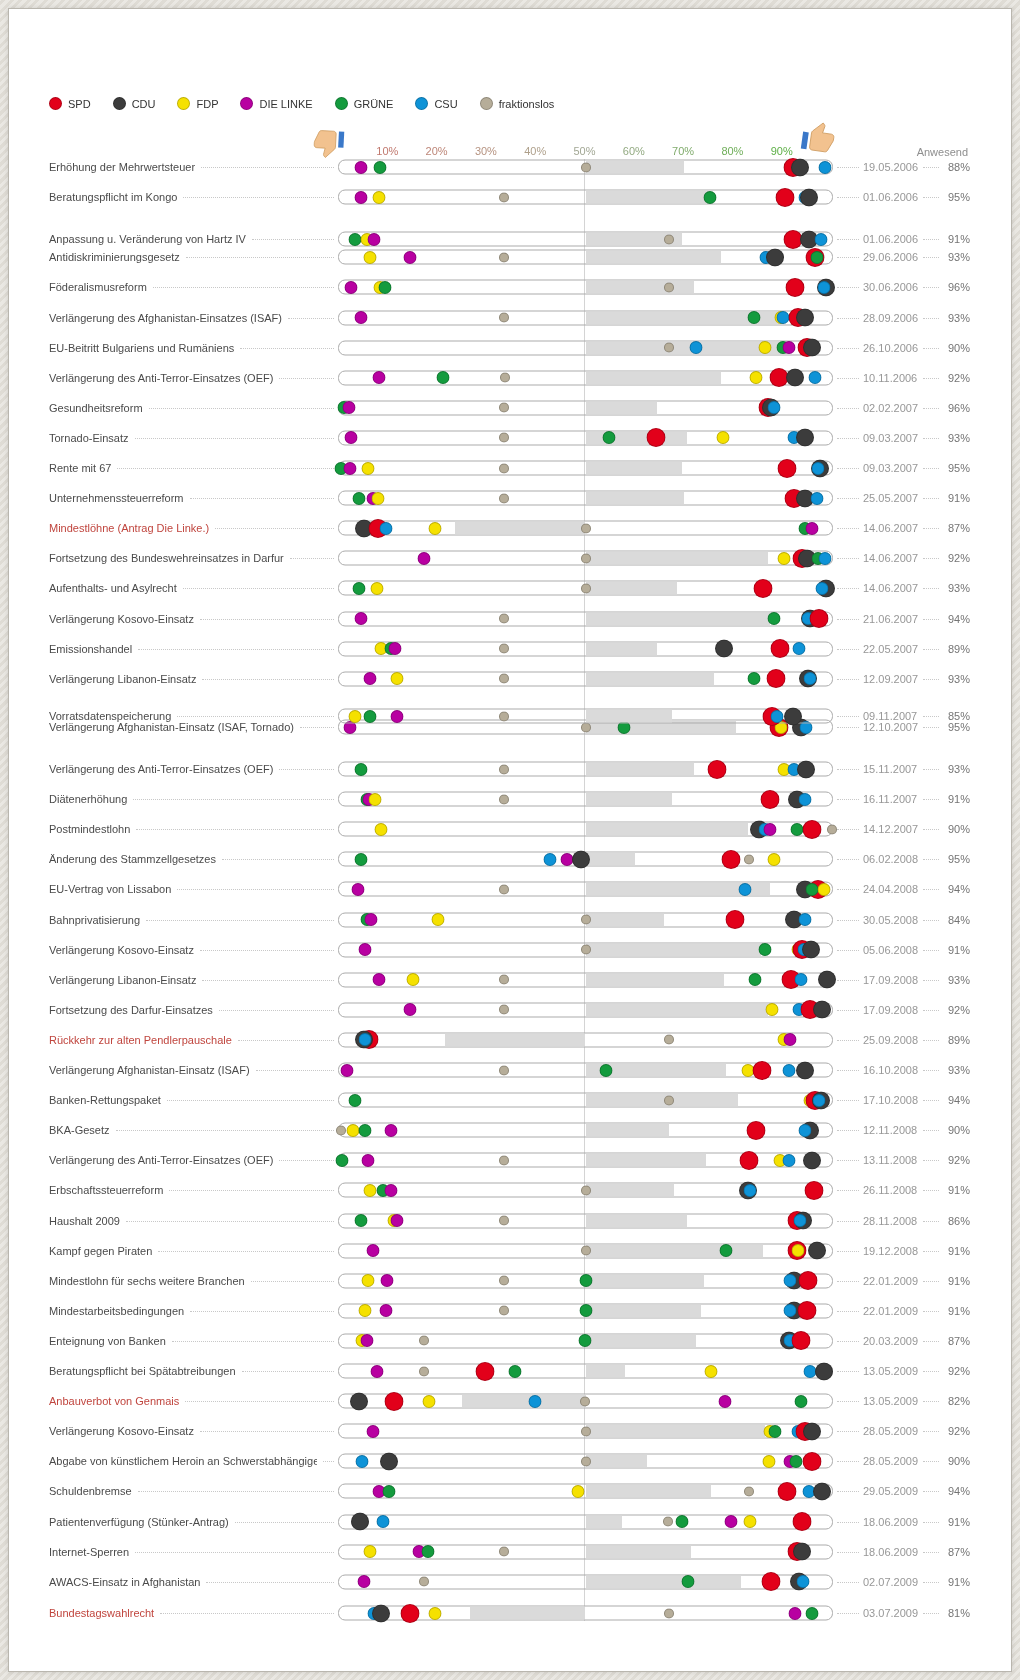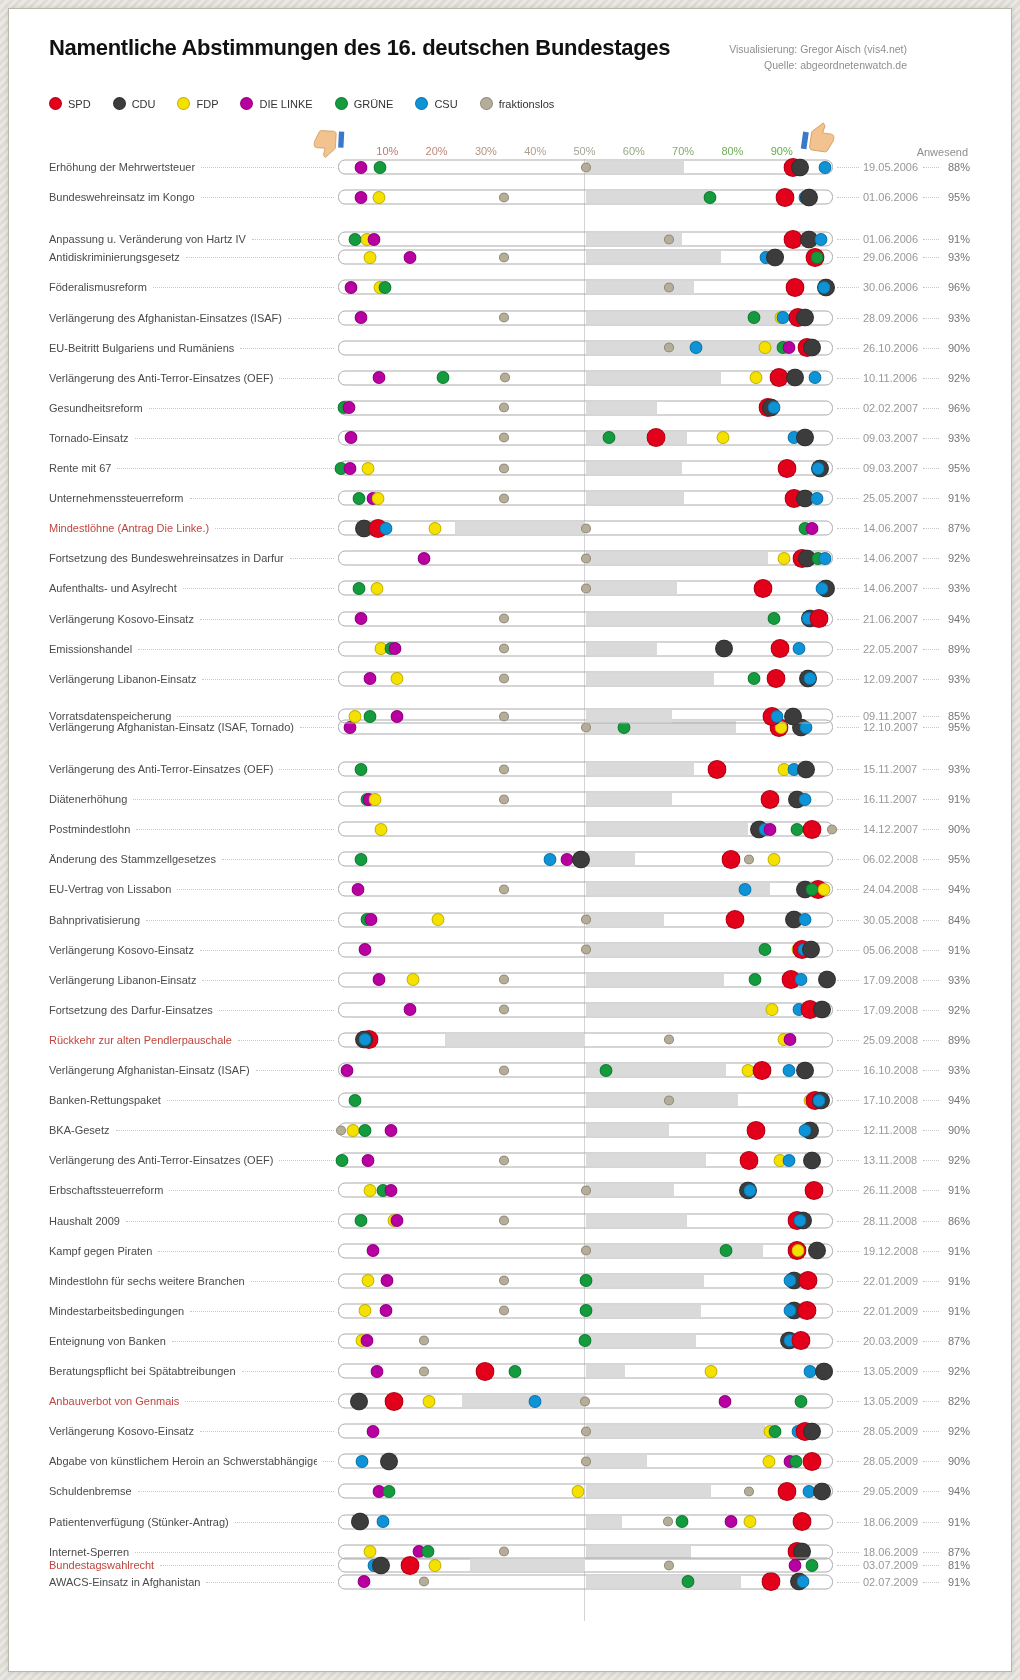--- a/index.html
+++ b/index.html
@@ -31,25 +31,20 @@
   .dot{position:absolute;top:50%;border-radius:50%;border:1px solid rgba(0,0,0,.22);transform:translate(-50%,-50%);z-index:2;}
   .lead2{position:absolute;left:828px;width:22px;top:50%;border-bottom:1px dotted #c8c8c8;}
   .lead3{position:absolute;left:914px;width:16px;top:50%;border-bottom:1px dotted #c8c8c8;}
   .date{position:absolute;left:854px;top:50%;transform:translateY(-50%);font-size:11px;color:#979797;}
   .att{position:absolute;left:923px;width:38px;top:50%;transform:translateY(-50%);font-size:11px;color:#757575;text-align:right;}
 </style>
 </head>
 <body>
 
 <div class="card">
-  <div class="title">Namentliche Abstimmungen des 16. deutschen Bundestages</div>
-  <div class="credits">
-    <div>Visualisierung: Gregor Aisch (vis4.net)</div>
-    <div>Quelle: abgeordnetenwatch.de</div>
-  </div>
 
   <div class="legend" id="legend">
       <span class="item">
         <span class="sw" style="background: rgb(226, 0, 26);"></span>
         <span>SPD</span>
       </span>
       <span class="item">
         <span class="sw" style="background: rgb(60, 60, 60);"></span>
         <span>CDU</span>
       </span>
@@ -117,21 +112,21 @@
           <div class="dot" title="CDU: 93.6%" style="left: 93.6%; width: 16px; height: 16px; background: rgb(60, 60, 60); z-index: 6;"></div>
           <div class="dot" title="CSU: 98.6%" style="left: 98.6%; width: 11px; height: 11px; background: rgb(14, 147, 215); z-index: 7;"></div>
         </div>
         <div class="lead2"></div>
         <div class="date">19.05.2006</div>
         <div class="lead3"></div>
         <div class="att">88%</div>
       </div>
       <div class="row" style="top: 173.1px;">
         <div class="lbl">
-          <span class="txt">Bundeswehreinsatz im Kongo</span>
+          <span class="txt">Beratungspflicht im Kongo</span>
           <span class="lead"></span>
         </div>
         <div class="track">
           <div class="bar" style="left: 50%; width: 25.5%;"></div>
           <div class="dot" title="DIE LINKE: 4.4%" style="left: 4.4%; width: 11px; height: 11px; background: rgb(184, 0, 161); z-index: 2;"></div>
           <div class="dot" title="FDP: 8.2%" style="left: 8.2%; width: 11px; height: 11px; background: rgb(245, 225, 0); z-index: 3;"></div>
           <div class="dot" title="fraktionslos: 33.5%" style="left: 33.5%; width: 8px; height: 8px; background: rgb(182, 173, 153); z-index: 4;"></div>
           <div class="dot" title="GRÜNE: 75.3%" style="left: 75.3%; width: 11px; height: 11px; background: rgb(20, 155, 62); z-index: 5;"></div>
           <div class="dot" title="SPD: 90.4%" style="left: 90.4%; width: 17px; height: 17px; background: rgb(226, 0, 26); z-index: 6;"></div>
           <div class="dot" title="CSU: 94.6%" style="left: 94.6%; width: 11px; height: 11px; background: rgb(14, 147, 215); z-index: 7;"></div>
@@ -1047,21 +1042,21 @@
           <div class="dot" title="FDP: 87.2%" style="left: 87.2%; width: 11px; height: 11px; background: rgb(245, 225, 0); z-index: 5;"></div>
           <div class="dot" title="SPD: 87.6%" style="left: 87.6%; width: 17px; height: 17px; background: rgb(226, 0, 26); z-index: 6;"></div>
           <div class="dot" title="CDU: 93.4%" style="left: 93.4%; width: 16px; height: 16px; background: rgb(60, 60, 60); z-index: 7;"></div>
           <div class="dot" title="CSU: 94.1%" style="left: 94.1%; width: 11px; height: 11px; background: rgb(14, 147, 215); z-index: 8;"></div>
         </div>
         <div class="lead2"></div>
         <div class="date">02.07.2009</div>
         <div class="lead3"></div>
         <div class="att">91%</div>
       </div>
-      <div class="row" style="top: 1541px;">
+      <div class="row" style="top: 1589px;">
         <div class="lbl red">
           <span class="txt">Bundestagswahlrecht</span>
           <span class="lead"></span>
         </div>
         <div class="track">
           <div class="bar" style="left: 26.5%; width: 23.5%;"></div>
           <div class="dot" title="CSU: 7%" style="left: 7%; width: 11px; height: 11px; background: rgb(14, 147, 215); z-index: 2;"></div>
           <div class="dot" title="CDU: 8.5%" style="left: 8.5%; width: 16px; height: 16px; background: rgb(60, 60, 60); z-index: 3;"></div>
           <div class="dot" title="SPD: 14.5%" style="left: 14.5%; width: 17px; height: 17px; background: rgb(226, 0, 26); z-index: 4;"></div>
           <div class="dot" title="FDP: 19.4%" style="left: 19.4%; width: 11px; height: 11px; background: rgb(245, 225, 0); z-index: 5;"></div>

